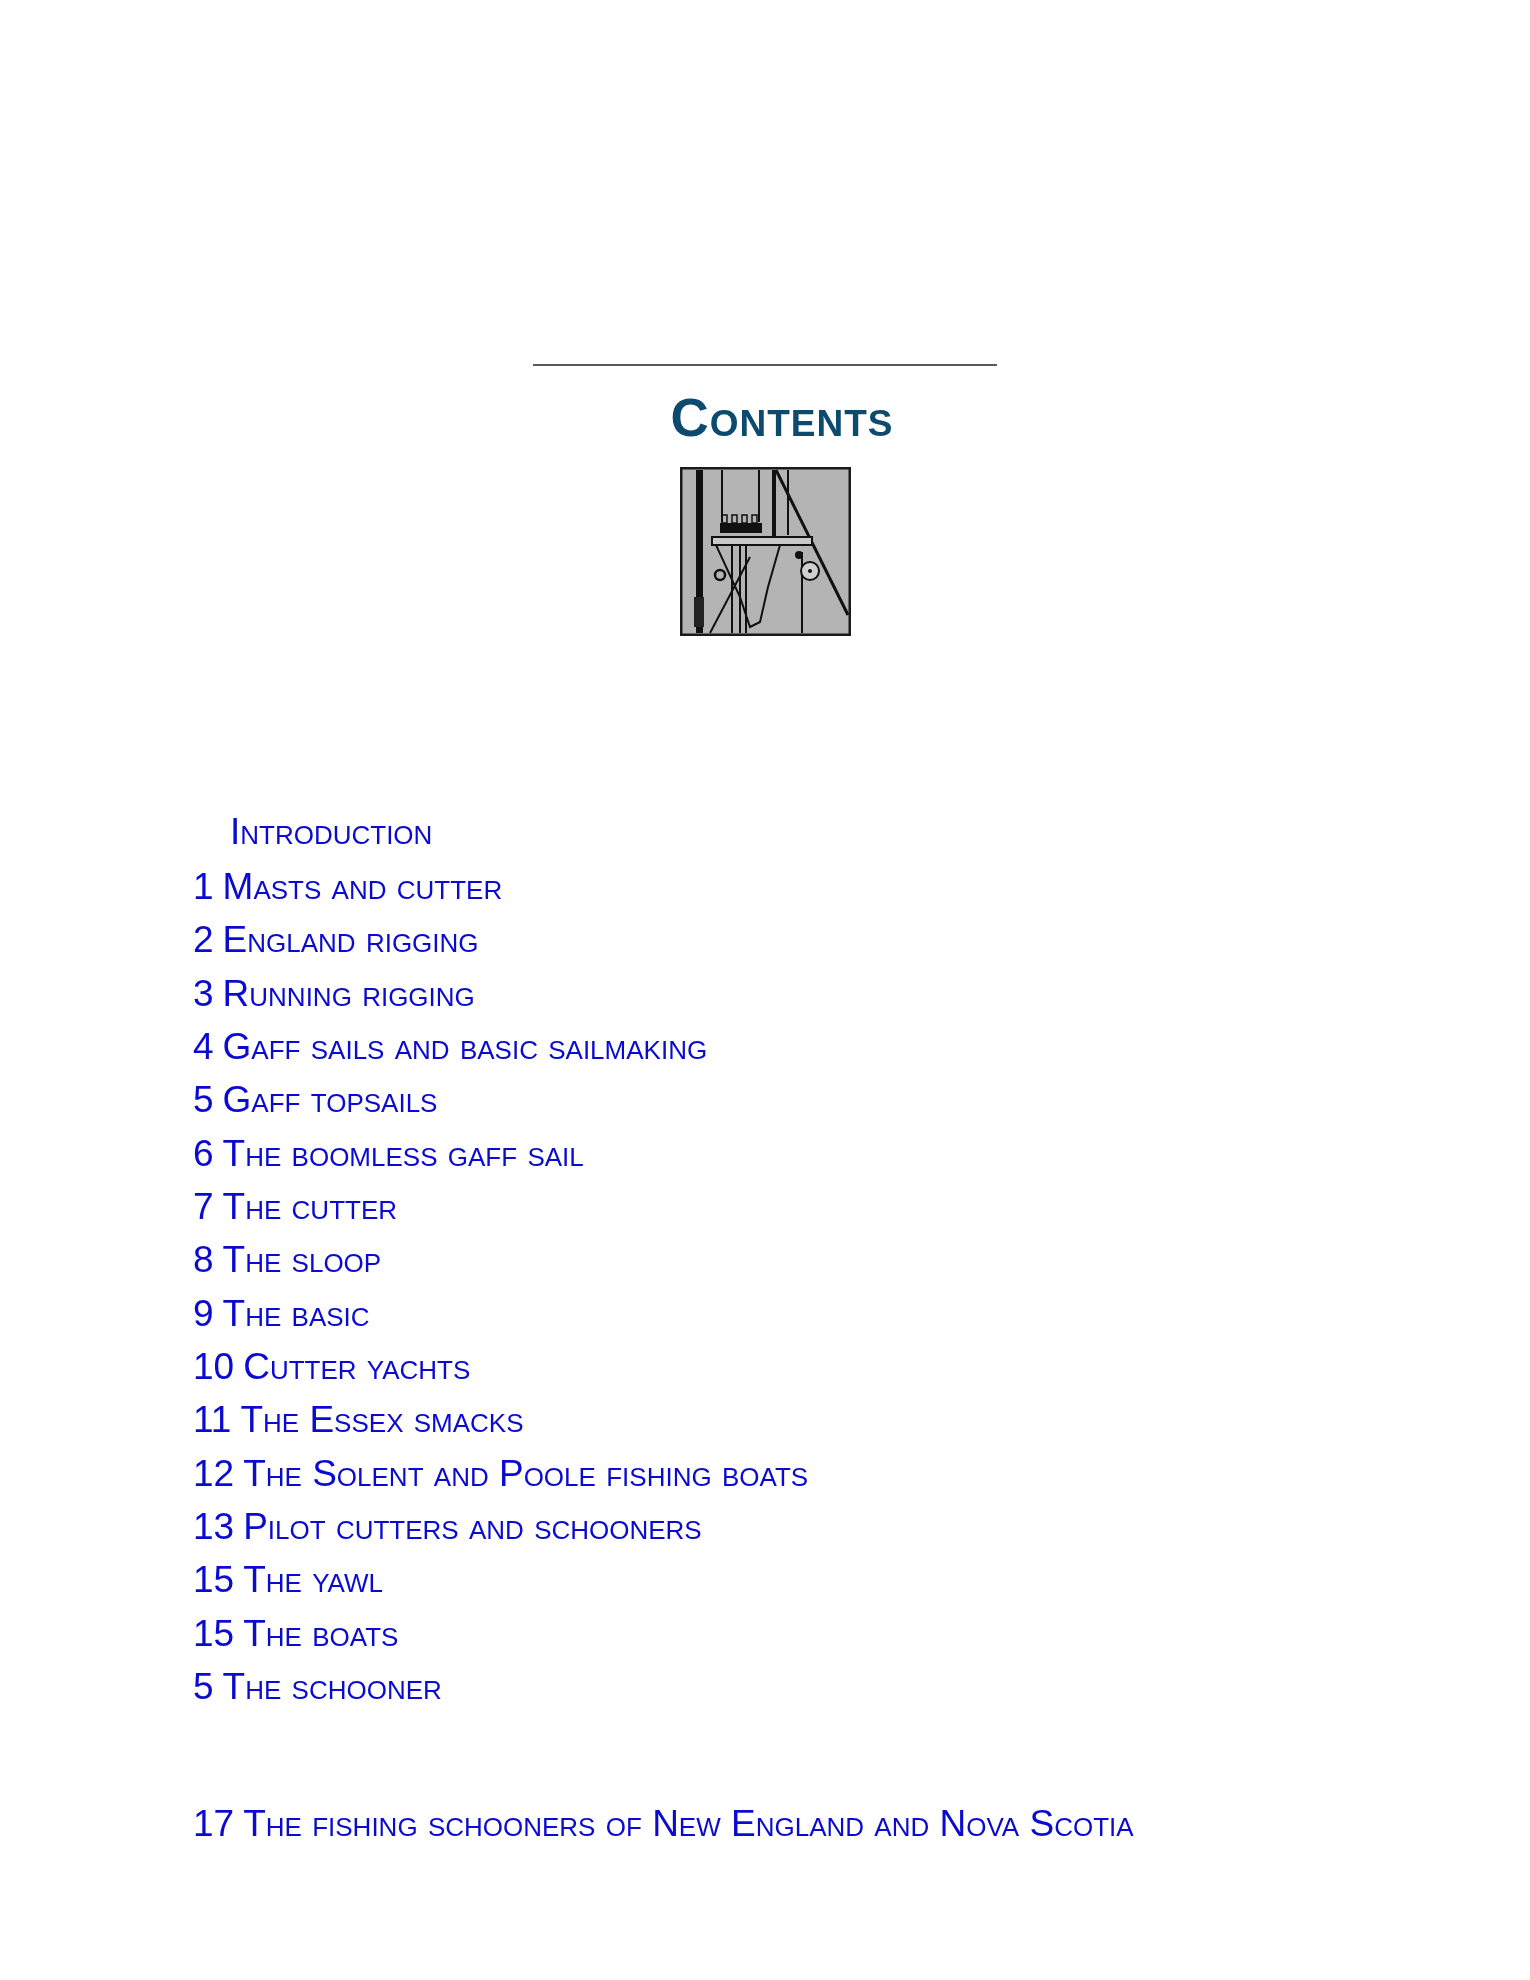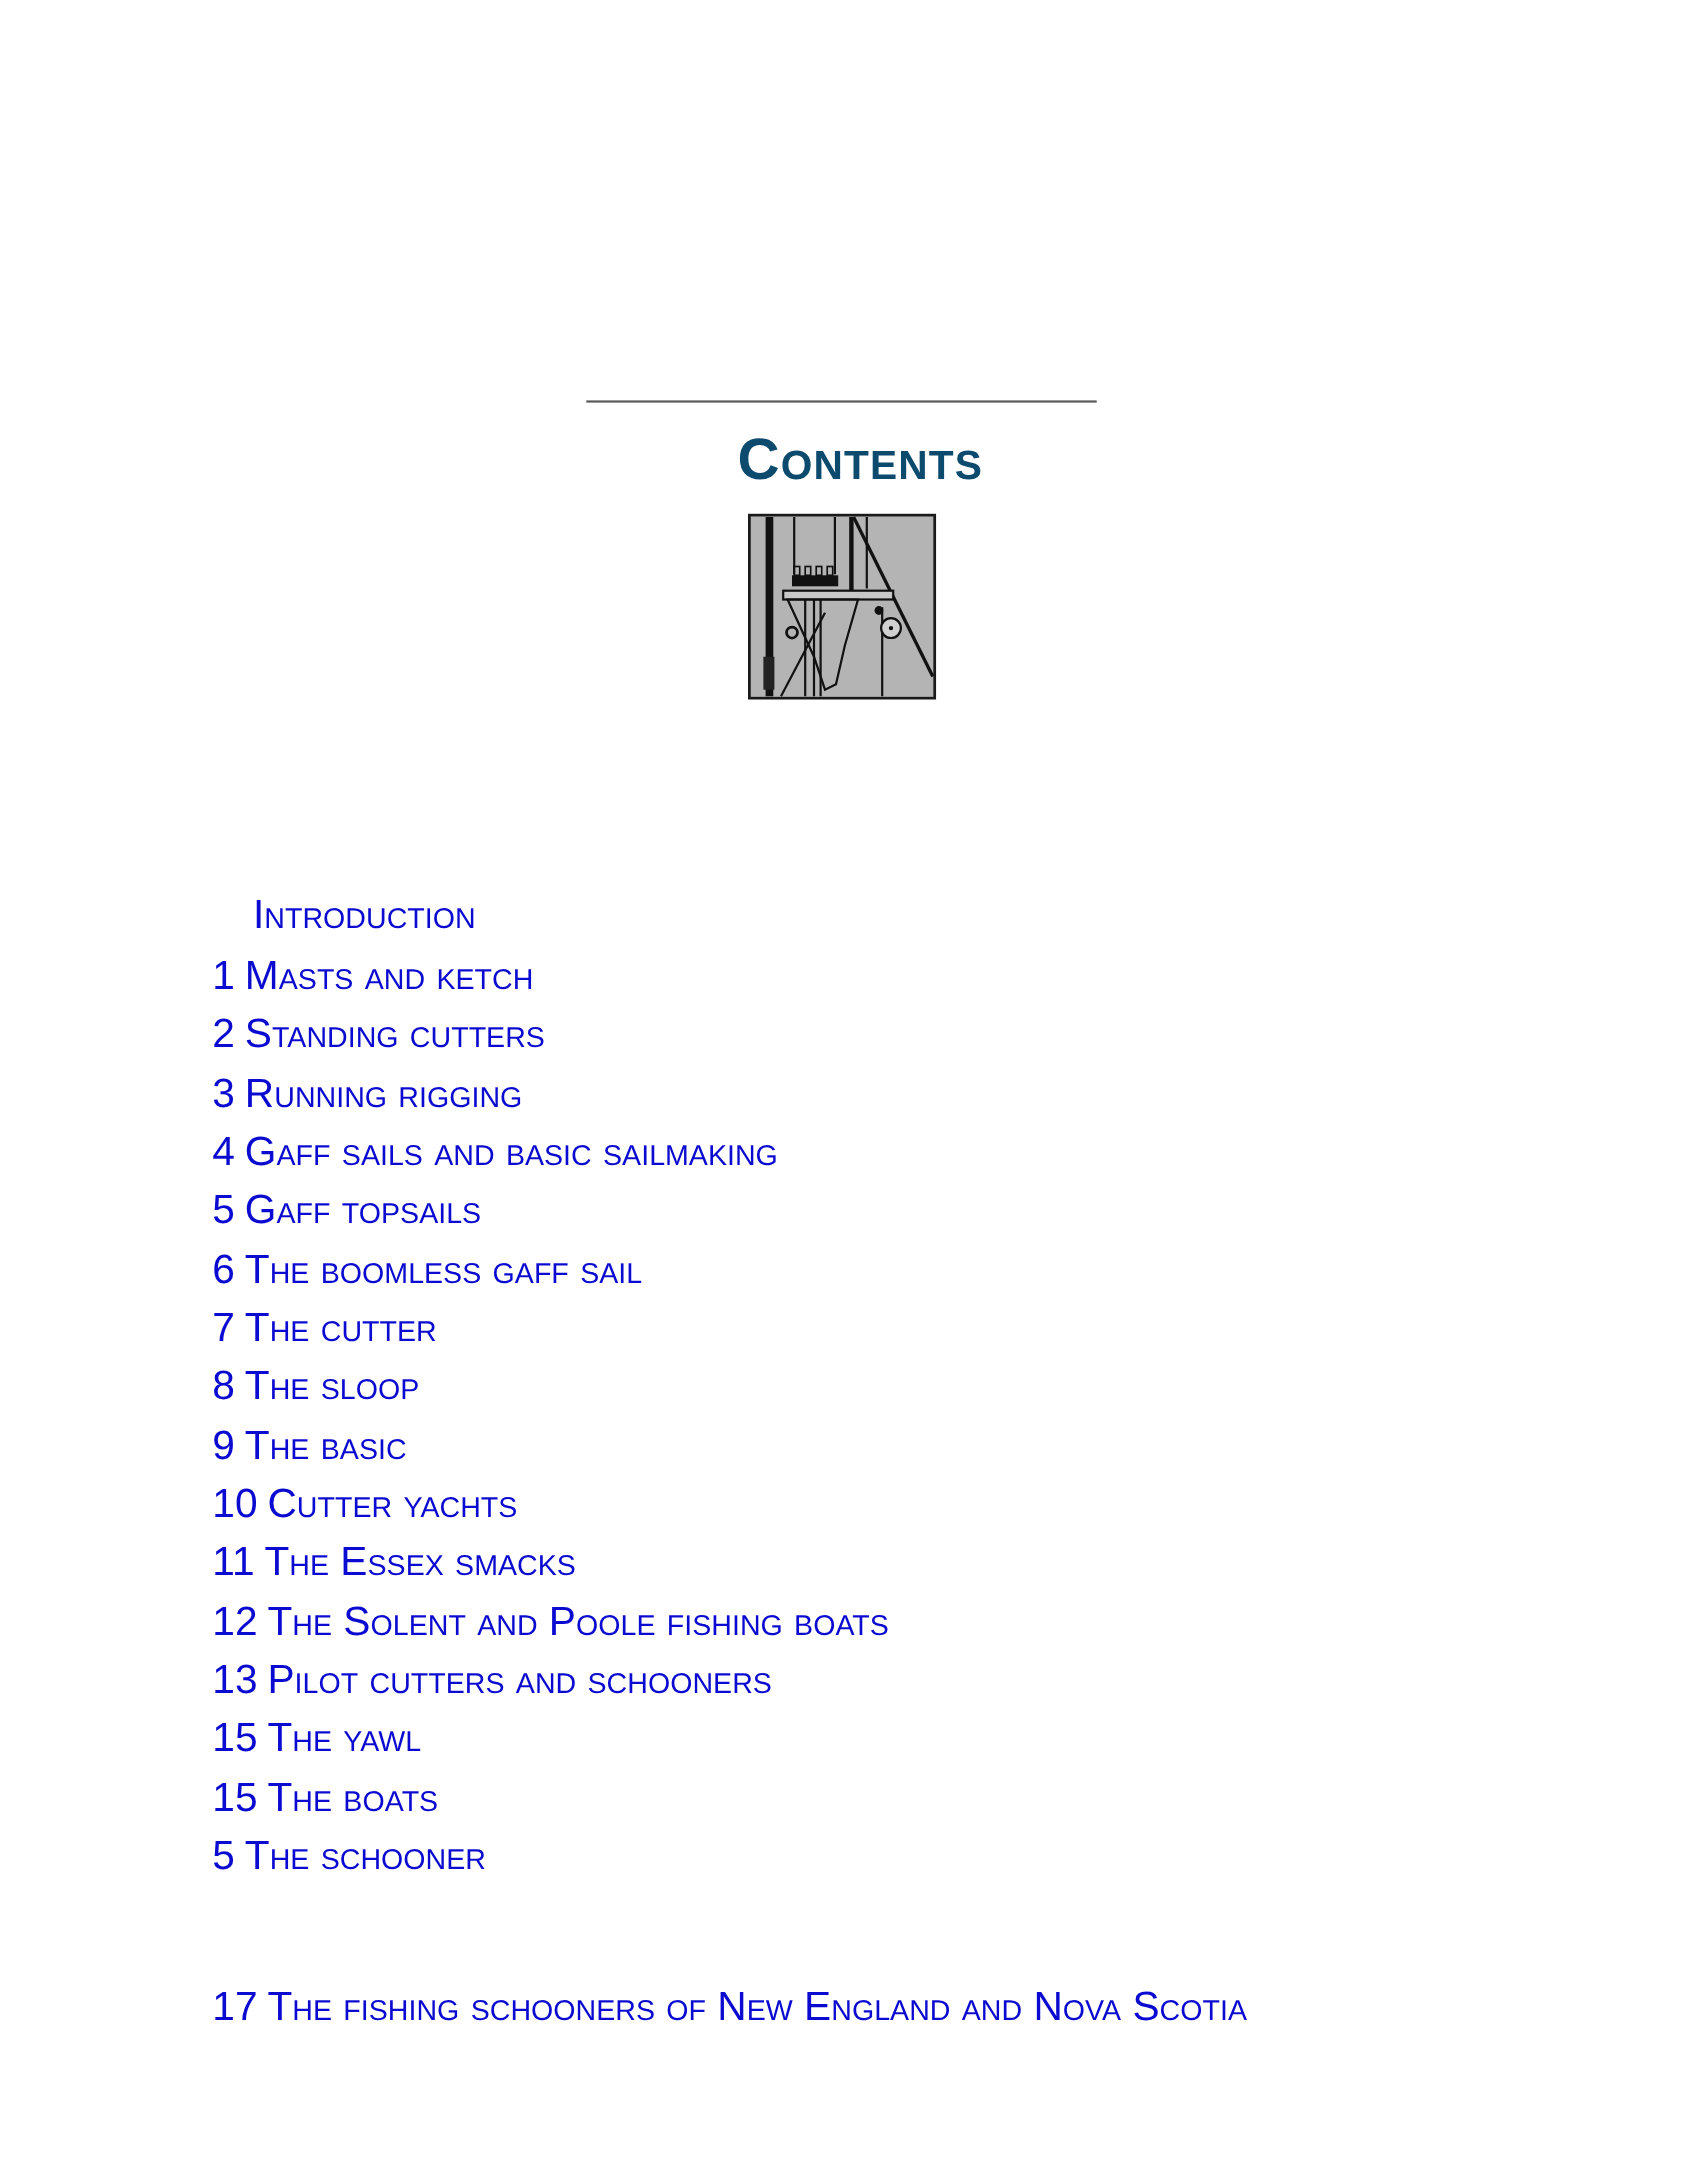--- a/index.html
+++ b/index.html
@@ -73,24 +73,24 @@
 
     <line x1="30" y1="166" x2="70" y2="90" stroke="#111" stroke-width="2"></line>
   </svg>
 </div>
 
 <ul class="toc">
   <li>
       <a class="toc-item intro" style="top:812px"><span>Introduction</span></a>
     </li>
   <li>
-      <a class="toc-item" style="top:867px"><span class="num">1</span><span>Masts and ketch</span></a>
+      <a class="toc-item" style="top:867px"><span class="num">1</span><span>Masts and cutter</span></a>
     </li>
   <li>
-      <a class="toc-item" style="top:920px"><span class="num">2</span><span>Standing cutters</span></a>
+      <a class="toc-item" style="top:920px"><span class="num">2</span><span>England rigging</span></a>
     </li>
   <li>
       <a class="toc-item" style="top:974px"><span class="num">3</span><span>Running rigging</span></a>
     </li>
   <li>
       <a class="toc-item" style="top:1027px"><span class="num">4</span><span>Gaff sails and basic sailmaking</span></a>
     </li>
   <li>
       <a class="toc-item" style="top:1080px"><span class="num">5</span><span>Gaff topsails</span></a>
     </li>

